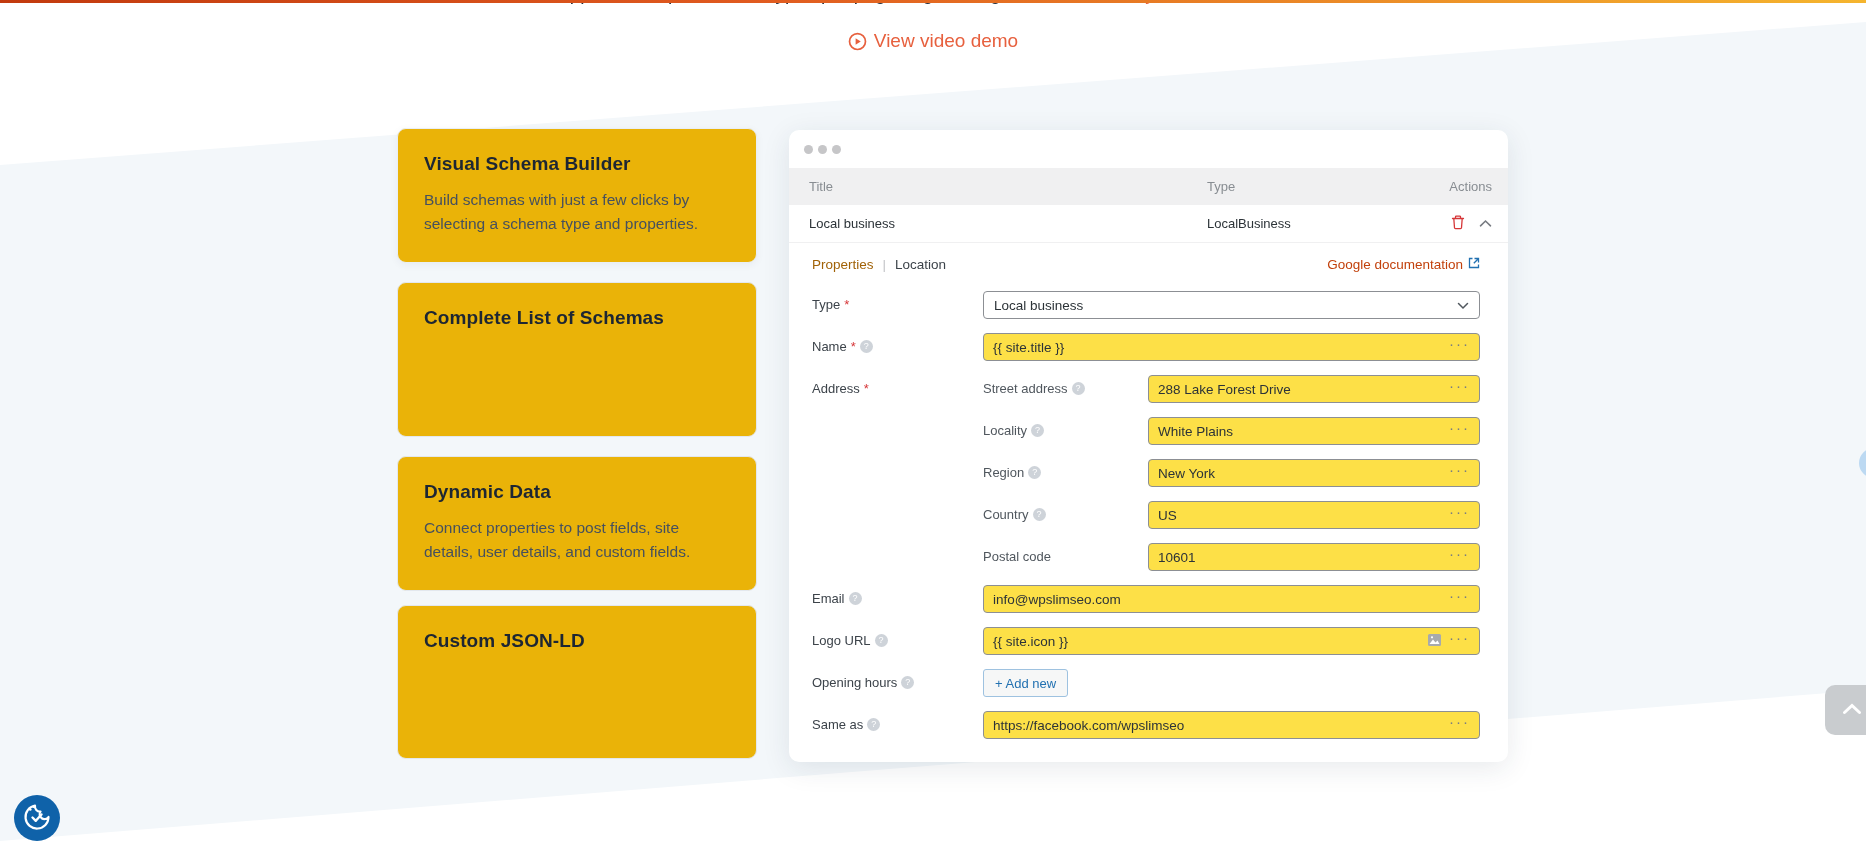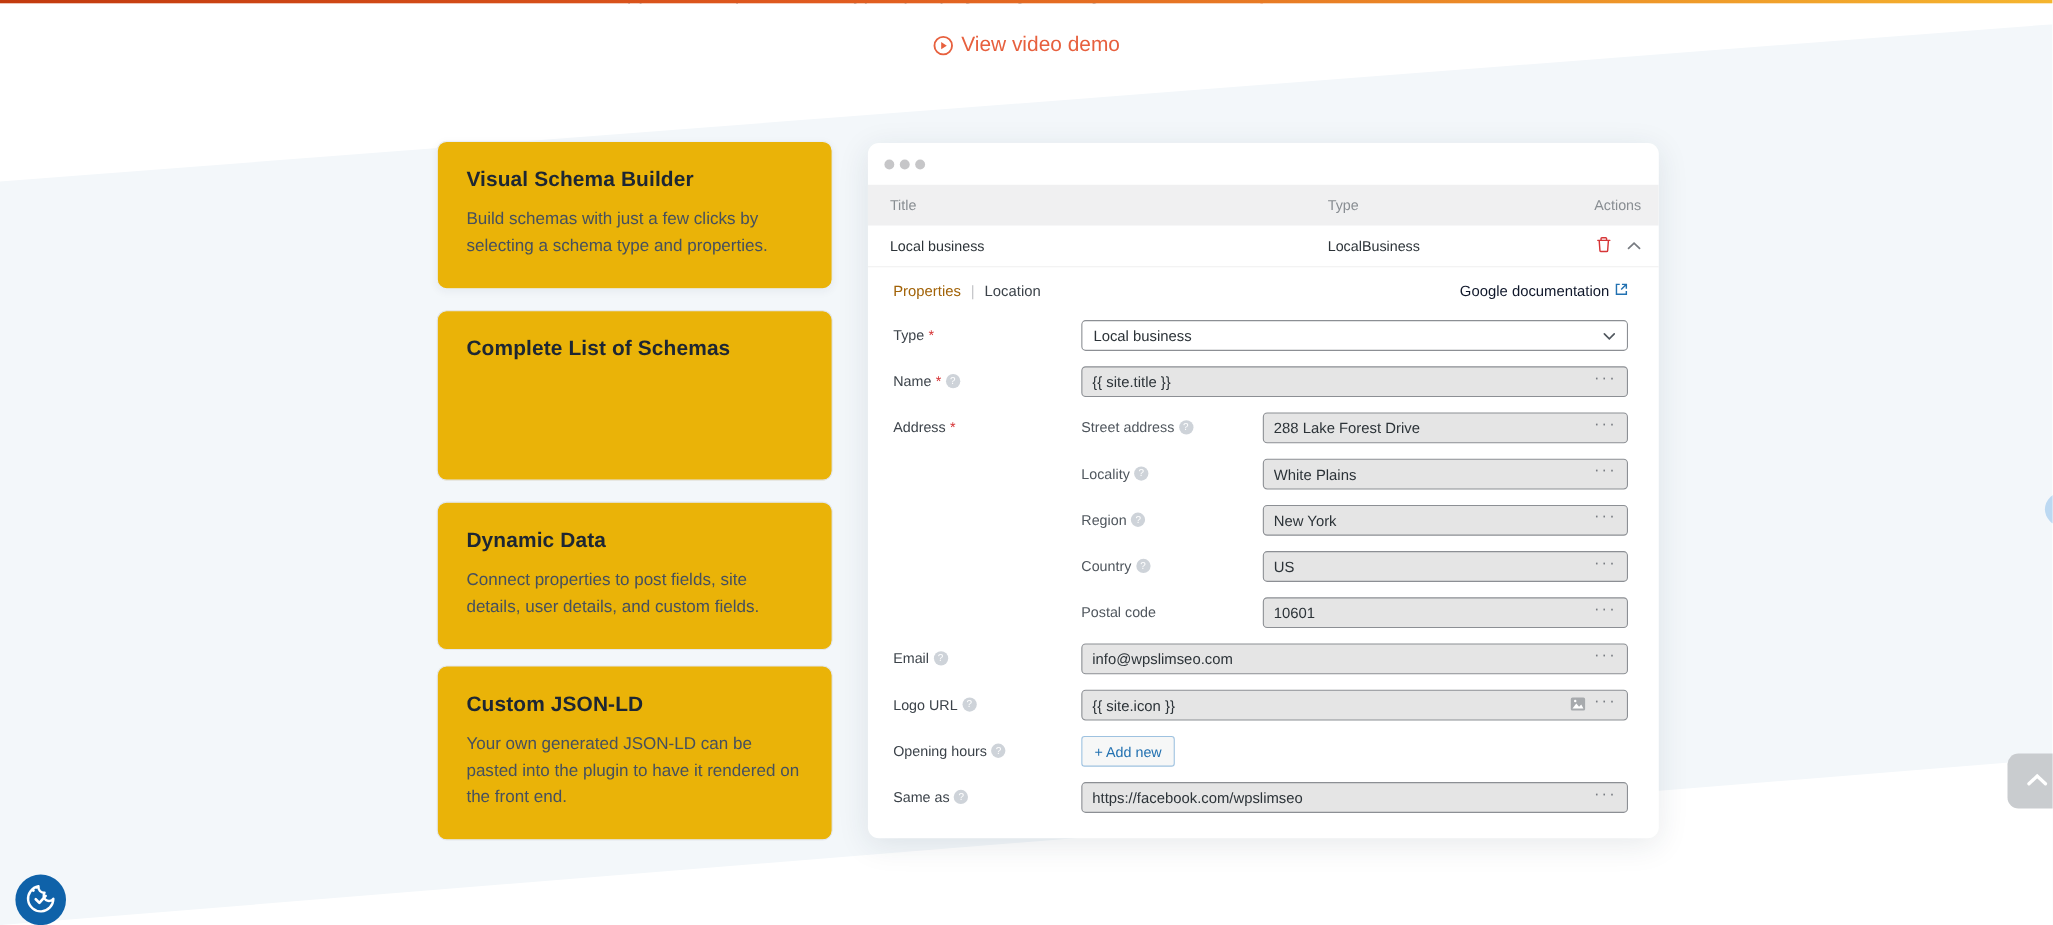--- a/index.html
+++ b/index.html
@@ -51,33 +51,33 @@
   .col-type  { flex:1; }
   .col-actions { width:66px; display:flex; justify-content:flex-end; align-items:center; gap:14px; }
   .icon-btn { background:none; border:none; cursor:pointer; padding:0; display:flex; align-items:center; }
 
   .panel-body { padding:14px 28px 0 23px; }
   .tabs-row { display:flex; align-items:center; justify-content:space-between; margin-bottom:19px; }
   .tabs { display:flex; align-items:center; font-size:13.5px; }
   .tab-link { color:#a16207; cursor:pointer; text-decoration:none; }
   .tab-sep { color:#c3c4c7; margin:0 9px; }
   .tab-current { color:#3c434a; cursor:pointer; }
-  .doc-link { color:#0f172a; font-size:13.5px; text-decoration:none; display:inline-flex;
+  .doc-link { color:#c2410c; font-size:13.5px; text-decoration:none; display:inline-flex;
               align-items:center; gap:5px; cursor:pointer; }
 
   .frow { display:flex; margin-bottom:14px; }
   .flabel { width:171px; padding-top:6px; font-size:13px; color:#3c434a; display:flex;
             align-items:flex-start; gap:4px; }
   .req { color:#d63638; }
   .help { width:13px; height:13px; border-radius:50%; background:#ced3d9; color:#ffffff;
           font-size:9px; line-height:13px; text-align:center; display:inline-block; margin-top:1px; }
   .fcontrol { flex:1; }
 
   .tinput { display:flex; align-items:center; height:28px; border:1px solid #8c8f94; border-radius:4px;
-            background:#e5e5e5; padding:0 9px; gap:7px; }
+            background:#fde047; padding:0 9px; gap:7px; }
   .tinput input { border:none; outline:none; flex:1; font-size:13.5px; color:#2c3338;
                   font-family:"Liberation Sans", sans-serif; background:transparent; height:24px; }
   .dots { color:#787c82; font-size:15px; letter-spacing:2px; line-height:10px; cursor:pointer;
           user-select:none; padding-bottom:6px; }
   .tselect { display:flex; align-items:center; justify-content:space-between; height:28px;
              border:1px solid #8c8f94; border-radius:4px; padding:0 10px; font-size:13.5px;
              color:#2c3338; cursor:pointer; background:#fff; }
 
   .sub-row { display:flex; margin-bottom:14px; }
   .sub-label { width:165px; padding-top:6px; font-size:13px; color:#50575e; display:flex; gap:4px; }
@@ -125,21 +125,20 @@
   </div>
   <div class="card c2">
     <h3>Complete List of Schemas</h3>
   </div>
   <div class="card c3">
     <h3>Dynamic Data</h3>
     <p>Connect properties to post fields, site details, user details, and custom fields.</p>
   </div>
   <div class="card c4">
     <h3>Custom JSON-LD</h3>
-    <p>Your own generated JSON-LD can be pasted into the plugin to have it rendered on the front end.</p>
   </div>
 </div>
 
 <div class="panel">
   <div class="win-bar">
     <span class="win-dot"></span>
     <span class="win-dot"></span>
     <span class="win-dot"></span>
   </div>
 

